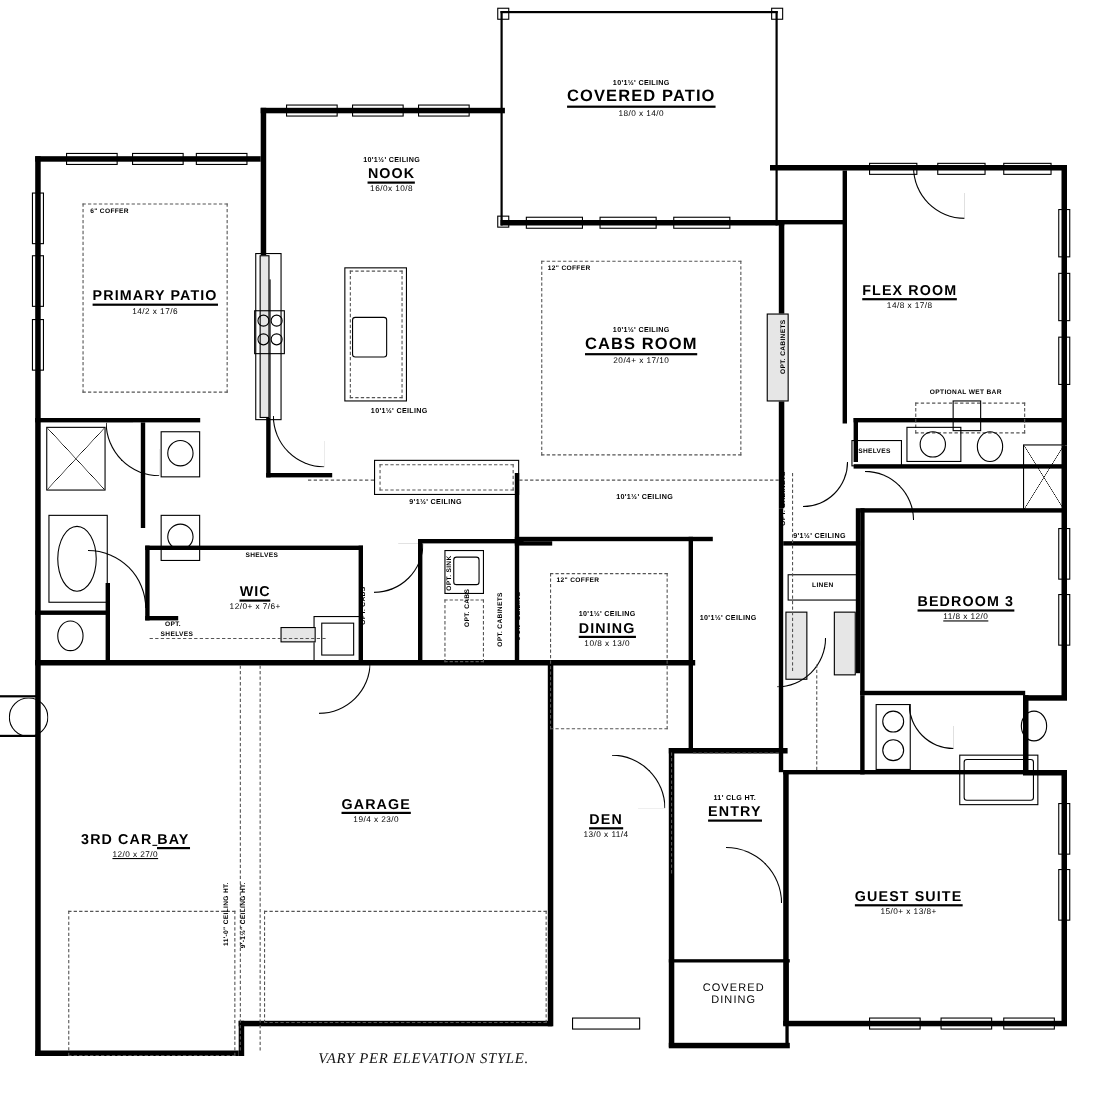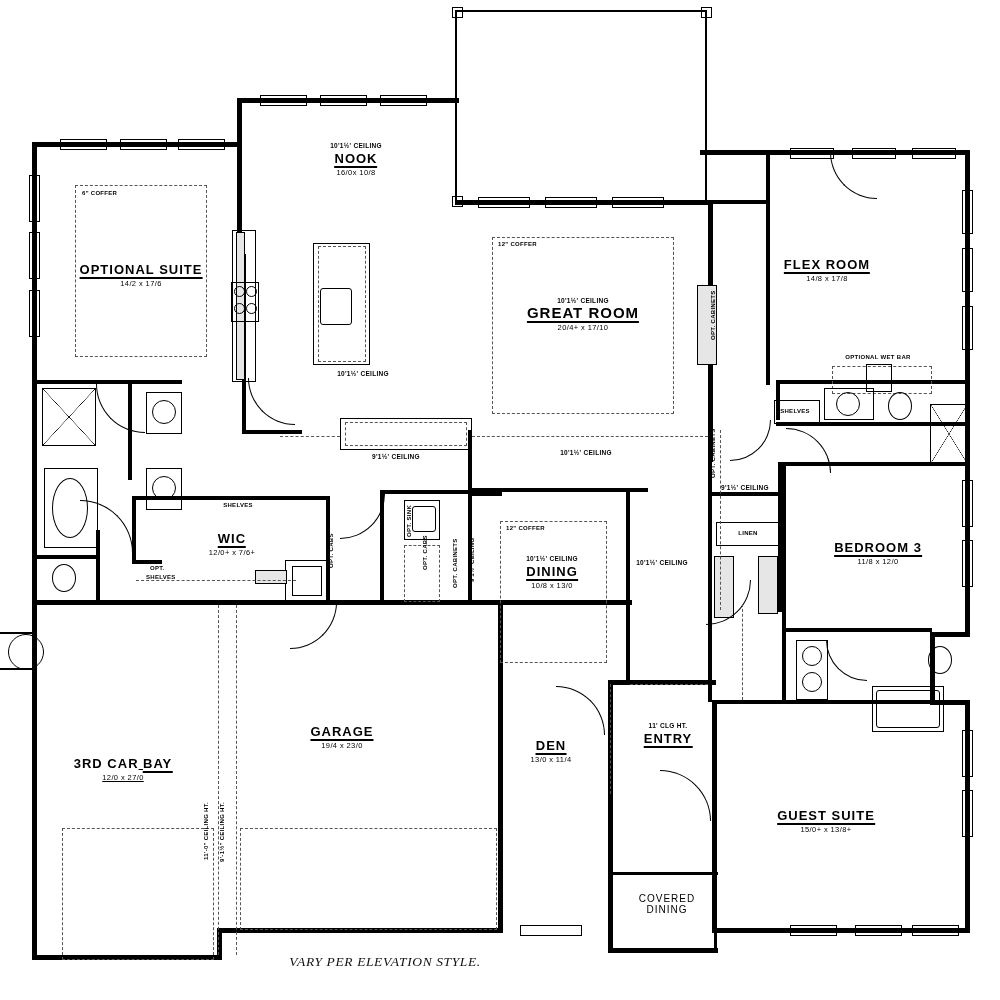--- a/index.html
+++ b/index.html
@@ -226,37 +226,42 @@
   <div class="dashline-v" style="left:218px;top:605px;height:350px;"></div>
   <div class="dashline-v" style="left:236px;top:605px;height:350px;"></div>
   <div class="dashline-h" style="left:136px;top:580px;width:160px;"></div>
   <div class="dashline-h" style="left:630px;top:684px;width:78px;"></div>
   <div class="dashline-v" style="left:720px;top:430px;height:180px;"></div>
   <div class="dashline-v" style="left:742px;top:604px;height:96px;"></div>
   <div class="dash" style="left:62px;top:828px;width:150px;height:130px;"></div>
   <div class="dash" style="left:240px;top:828px;width:255px;height:100px;"></div>
   <div class="dashline-v" style="left:610px;top:684px;height:110px;"></div>
 
+  <div class="roomwrap" style="left:583px;top:72px;">
+    <div class="lbl ceil" style="position:relative;">10'1½' CEILING</div>
+    <div class="room r15" style="display:inline-block;">COVERED PATIO</div>
+    <div class="lbl dim" style="position:relative;">18/0 x 14/0</div>
+  </div>
 
   <div class="roomwrap" style="left:356px;top:142px;">
     <div class="lbl ceil" style="position:relative;">10'1½' CEILING</div>
     <div class="room r13" style="display:inline-block;">NOOK</div>
     <div class="lbl dim" style="position:relative;">16/0x 10/8</div>
   </div>
 
   <div class="lbl tiny" style="left:82px;top:190px;">6" COFFER</div>
   <div class="roomwrap" style="left:141px;top:260px;">
-    <div class="room r13" style="display:inline-block;">OPTIONAL SUITE</div>
+    <div class="room r13" style="display:inline-block;">PRIMARY PATIO</div>
     <div class="lbl dim" style="position:relative;">14/2 x 17/6</div>
   </div>
 
   <div class="lbl tiny" style="left:498px;top:241px;">12" COFFER</div>
   <div class="roomwrap" style="left:583px;top:297px;">
     <div class="lbl ceil" style="position:relative;">10'1½' CEILING</div>
-    <div class="room r15" style="display:inline-block;">GREAT ROOM</div>
+    <div class="room r15" style="display:inline-block;">CABS ROOM</div>
     <div class="lbl dim" style="position:relative;">20/4+ x 17/10</div>
   </div>
 
   <div class="roomwrap" style="left:827px;top:255px;">
     <div class="room r13" style="display:inline-block;">FLEX ROOM</div>
     <div class="lbl dim" style="position:relative;">14/8  x 17/8</div>
   </div>
 
   <div class="roomwrap" style="left:232px;top:529px;">
     <div class="room r13" style="display:inline-block;">WIC</div>
@@ -265,21 +270,21 @@
 
   <div class="lbl tiny" style="left:506px;top:525px;">12" COFFER</div>
   <div class="roomwrap" style="left:552px;top:555px;">
     <div class="lbl ceil" style="position:relative;">10'1½' CEILING</div>
     <div class="room r13" style="display:inline-block;">DINING</div>
     <div class="lbl dim" style="position:relative;">10/8 x 13/0</div>
   </div>
 
   <div class="roomwrap" style="left:878px;top:538px;">
     <div class="room r13" style="display:inline-block;">BEDROOM 3</div>
-    <div class="lbl dim" style="position:relative;">11/8  x  12/0</div>
+    <div class="lbl dim" style="position:relative;text-decoration:underline;">11/8  x  12/0</div>
   </div>
 
   <div class="roomwrap" style="left:123px;top:754px;text-decoration:underline;">
     <div class="room r13" style="display:inline-block;border-bottom:none;">3RD CAR</div>
     <div class="room r13" style="display:inline-block;">BAY</div>
     <div class="lbl dim" style="position:relative;">12/0  x  27/0</div>
   </div>
 
   <div class="roomwrap" style="left:342px;top:722px;">
     <div class="room r13" style="display:inline-block;">GARAGE</div>

